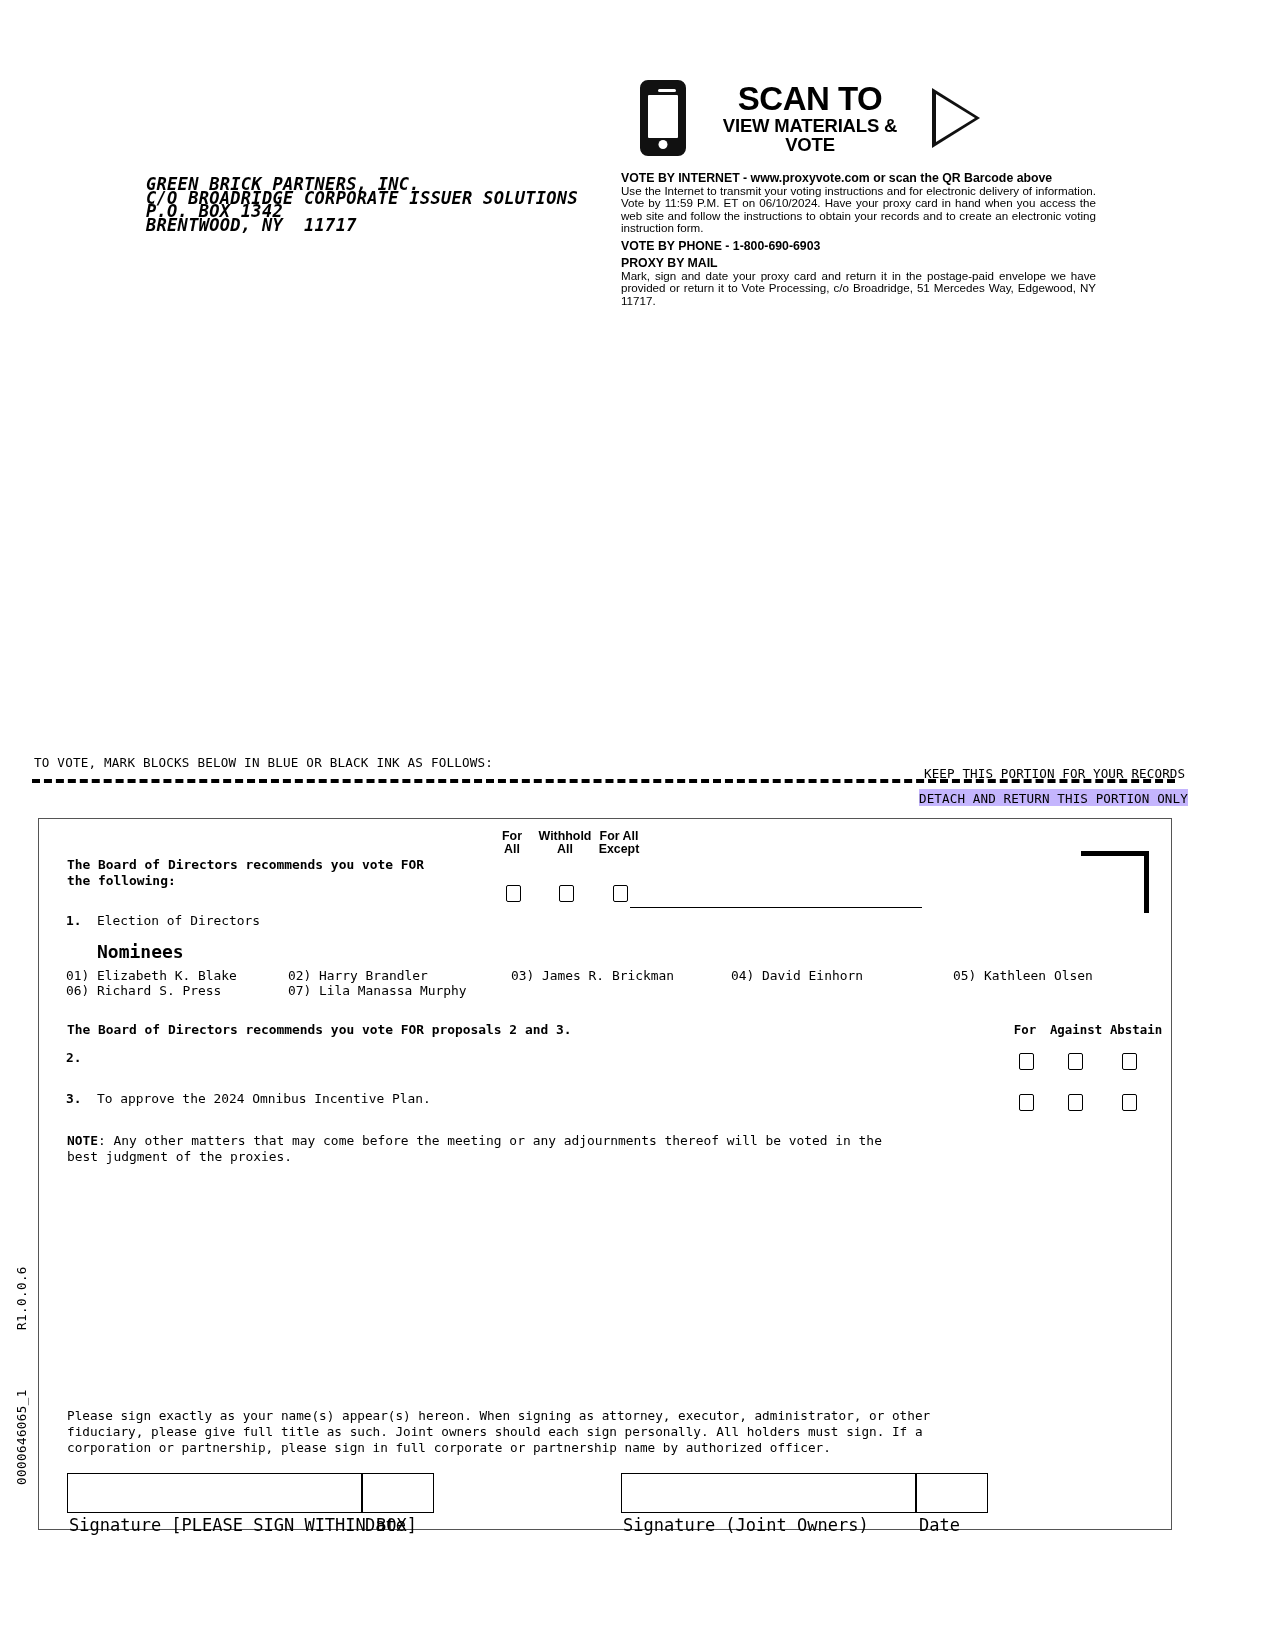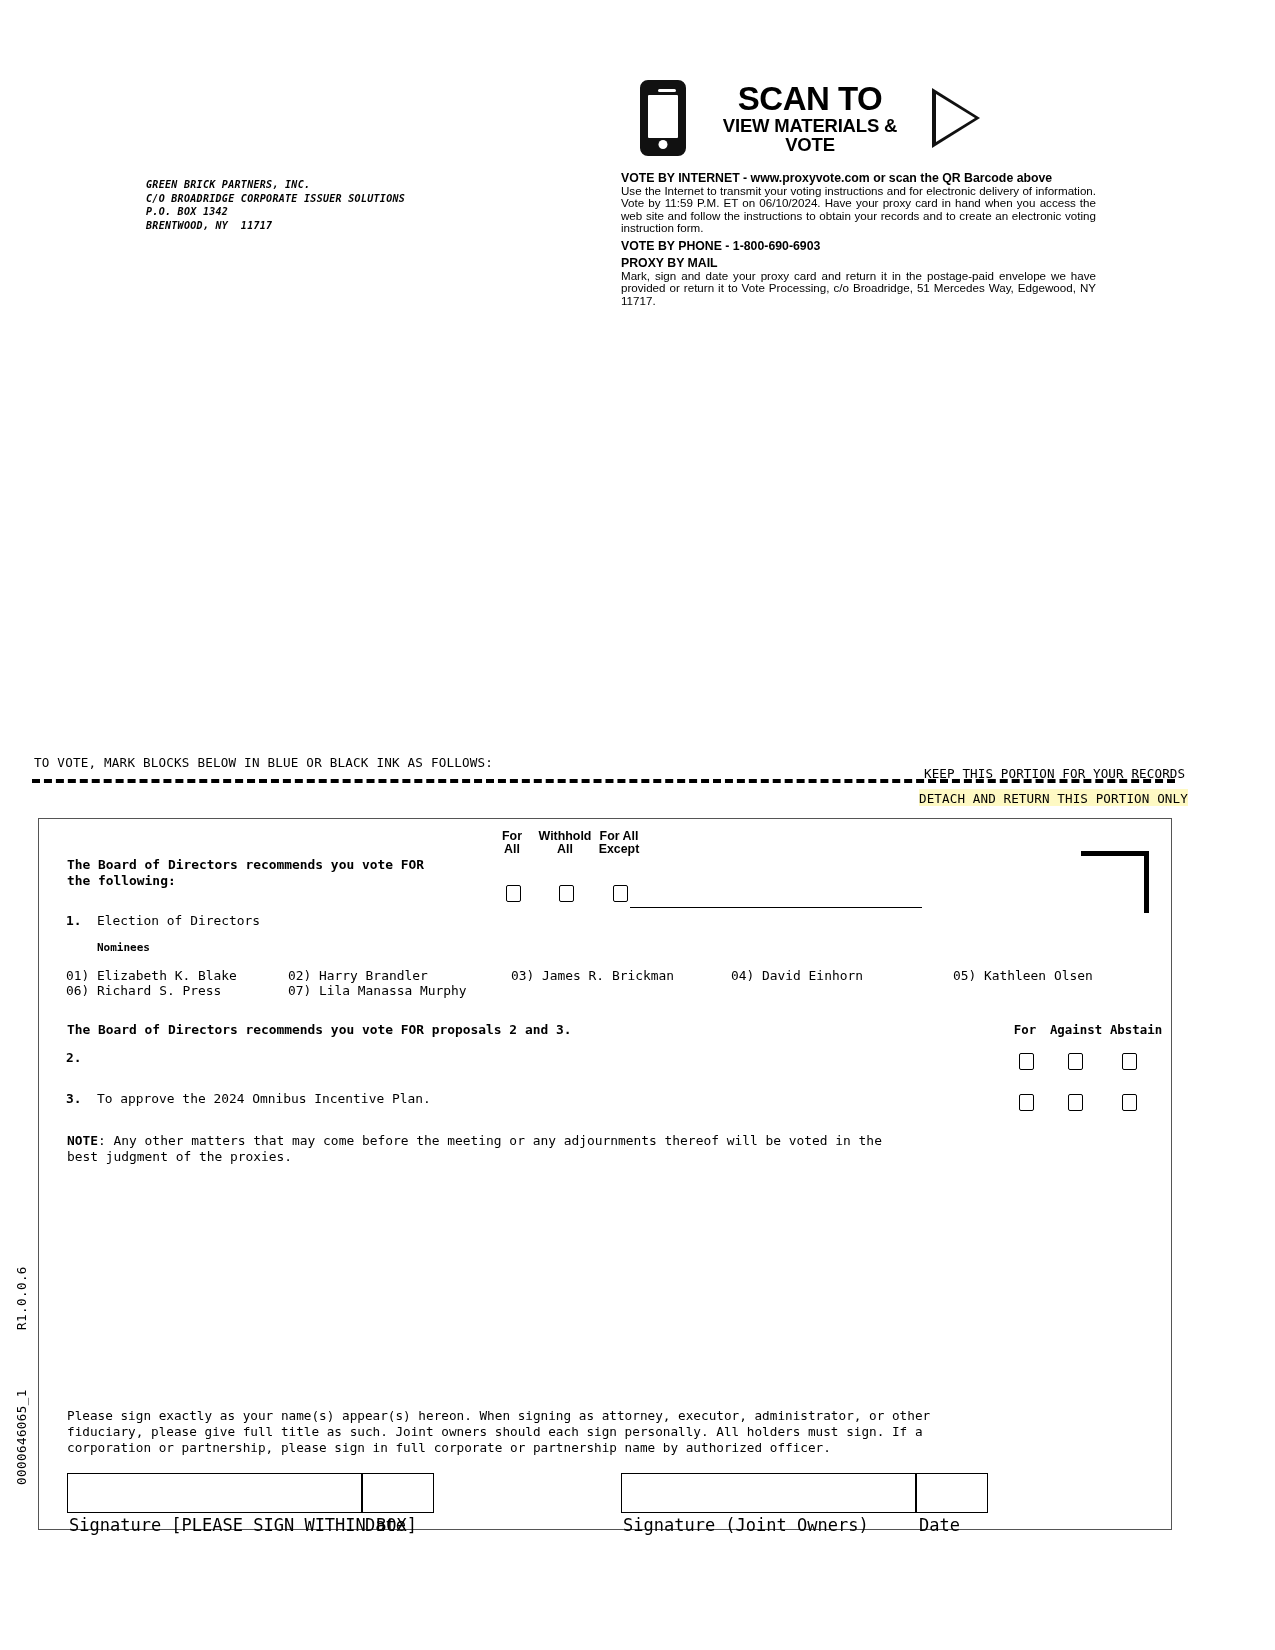--- a/index.html
+++ b/index.html
@@ -90,21 +90,21 @@
     border-bottom: 24px solid transparent;
     border-left: 39px solid #ffffff;
   }
 
   
   #mail-address {
     left: 146px; top: 178px;
     font-family: "DejaVu Sans Mono", monospace;
     font-style: italic;
     font-weight: bold;
-    font-size: 10px;
+    font-size: 17px;
     line-height: 13.5px;
     letter-spacing: 0.3px;
     white-space: pre;
   }
 
   
   #vote-instructions {
     left: 621px; top: 172px;
     width: 475px;
     font-family: "Liberation Sans", sans-serif;
@@ -140,21 +140,21 @@
     left: 924px; top: 766px;
     font-size: 12.6px;
     letter-spacing: 0.1px;
     white-space: nowrap;
   }
   #detach-portion {
     left: 919px; top: 789px;
     font-size: 12.6px;
     letter-spacing: 0.1px;
     white-space: nowrap;
-    background: #fef9c3;
+    background: #c4b5fd;
     padding-top: 2px;
   }
   #valid-line {
     left: 340px; top: 793px;
     font-size: 15px;
     font-weight: bold;
     letter-spacing: 2.6px;
     white-space: nowrap;
     margin-top: 48px;
   }
@@ -234,21 +234,21 @@
     font-weight: bold;
   }
   #item1-text {
     position: absolute;
     left: 58px; top: 94px;
     font-size: 12.9px;
   }
   #nominees-label {
     position: absolute;
     left: 58px; top: 122px;
-    font-size: 11px;
+    font-size: 18px;
     font-weight: bold;
   }
   .nominee {
     position: absolute;
     font-size: 12.9px;
     white-space: nowrap;
   }
   #nm-01 { left: 27px;  top: 149px; }
   #nm-02 { left: 249px; top: 149px; }
   #nm-03 { left: 472px; top: 149px; }

